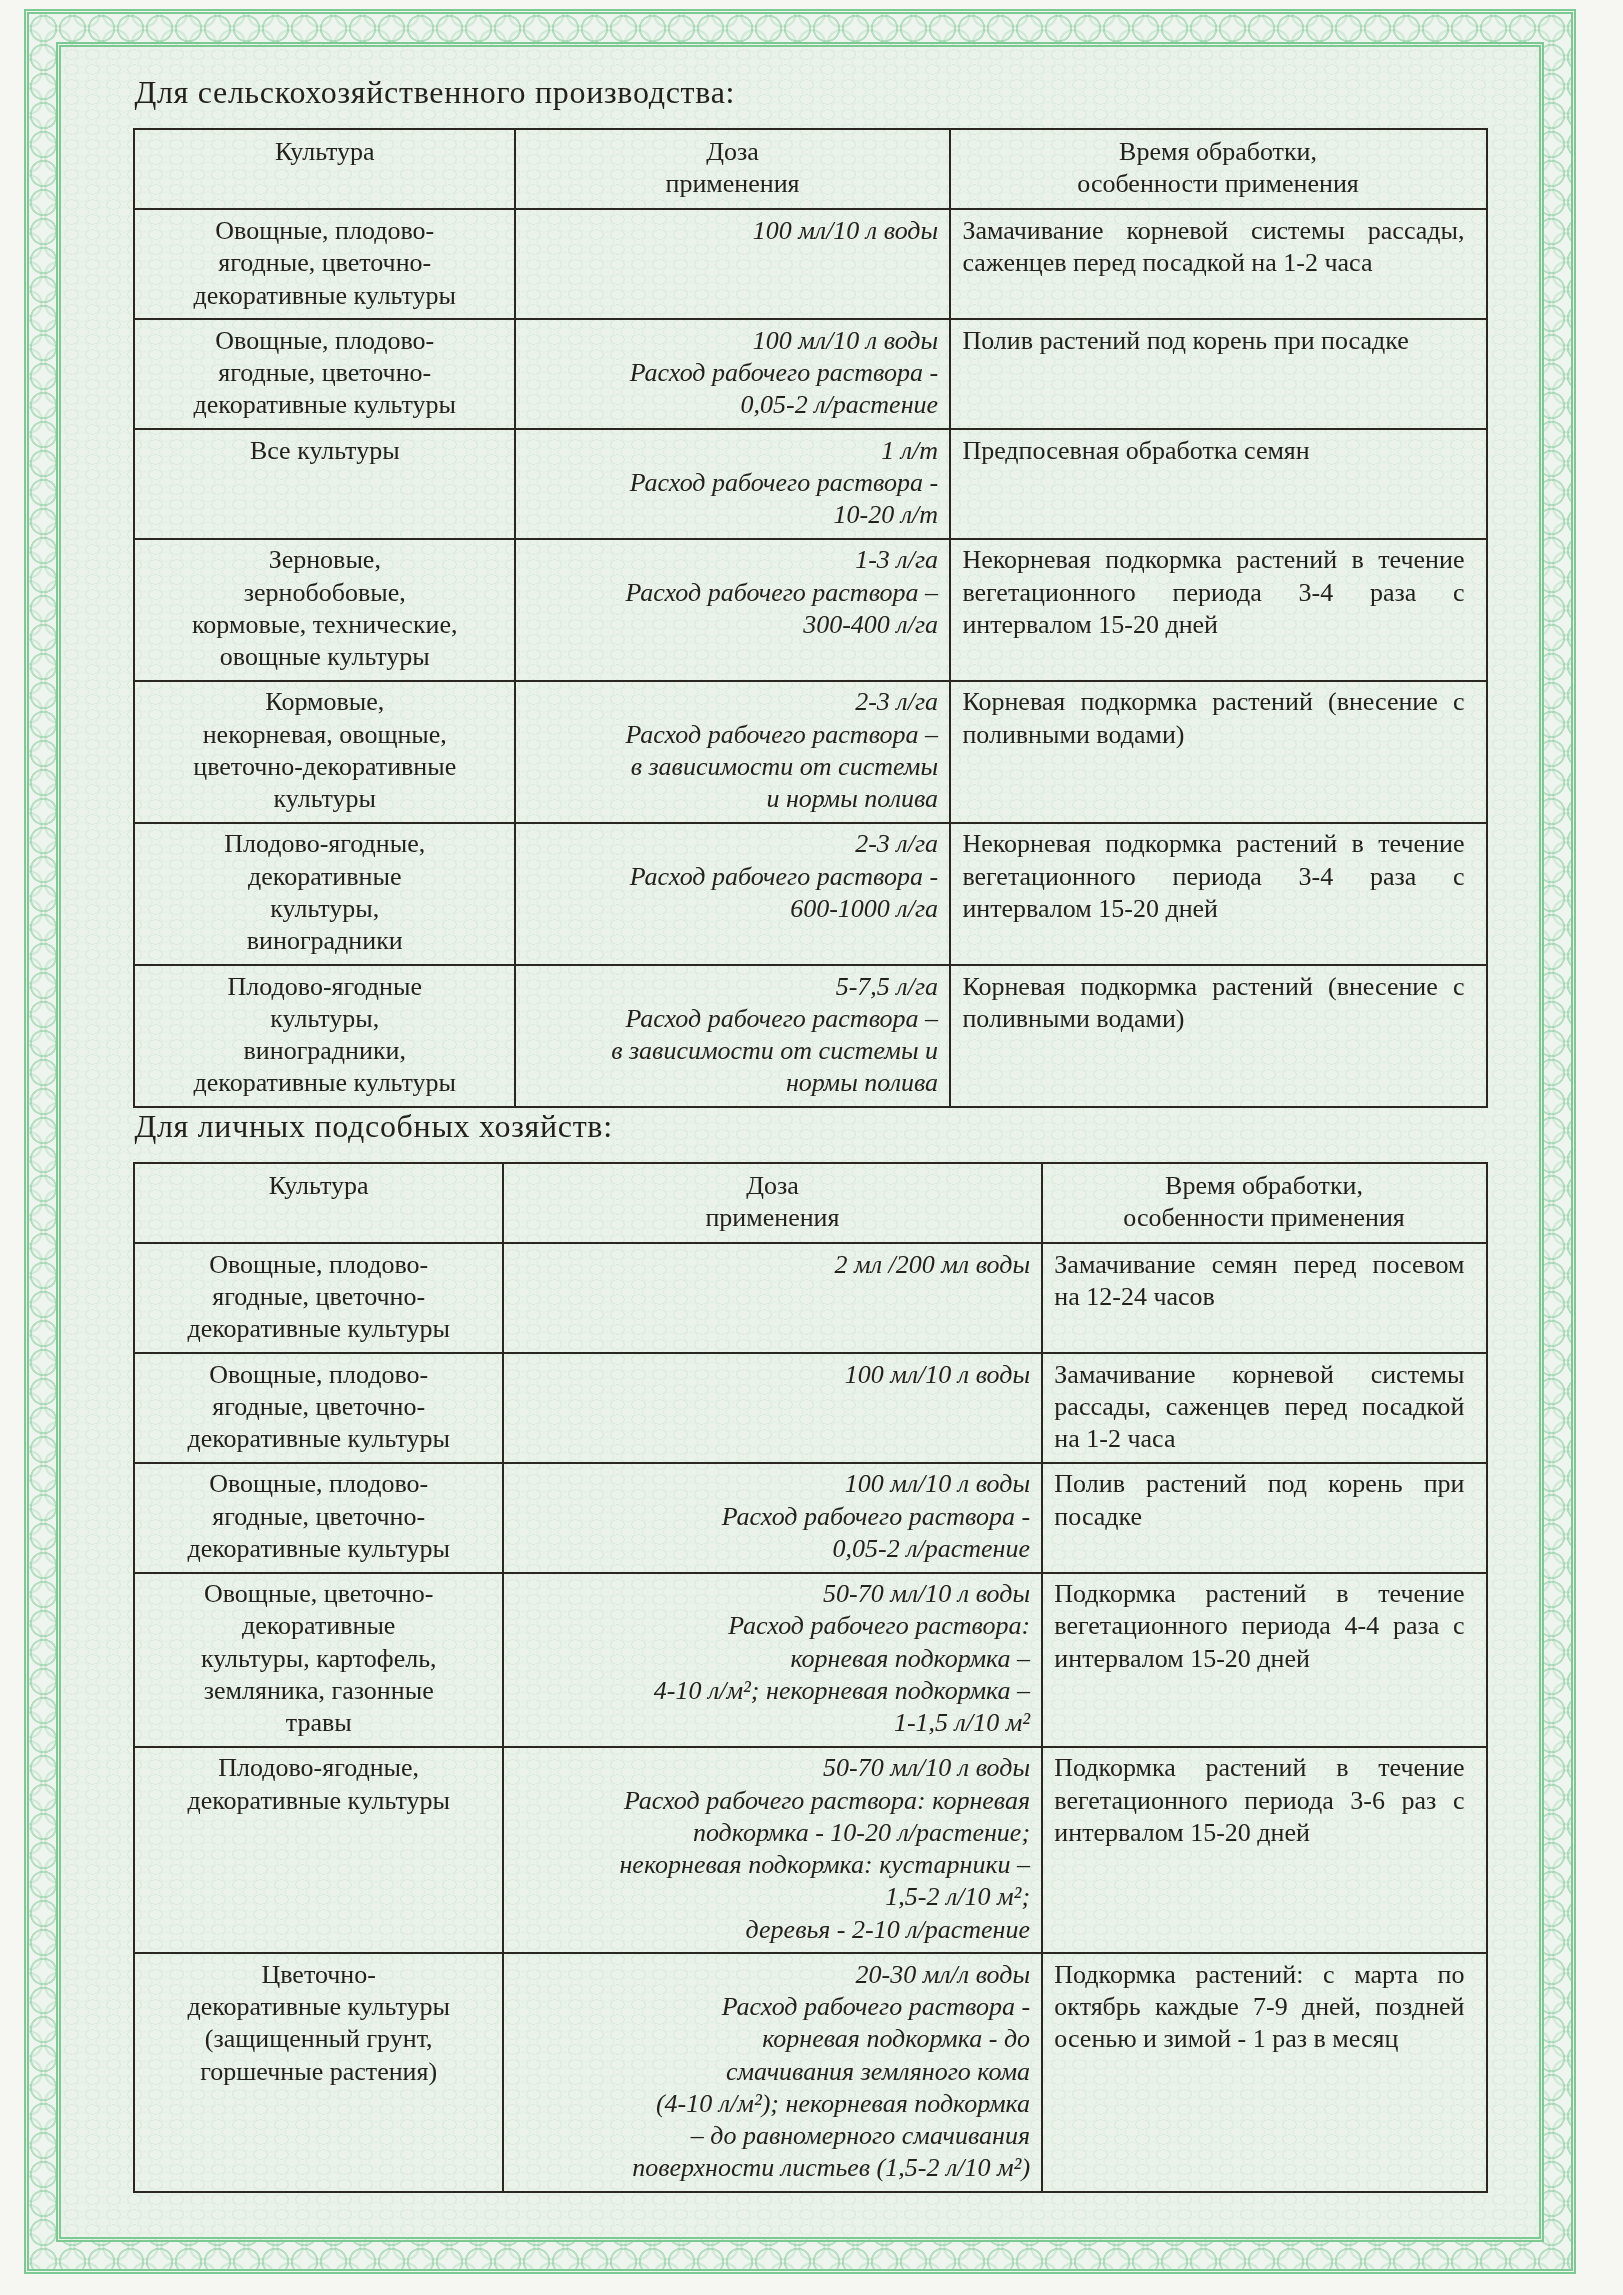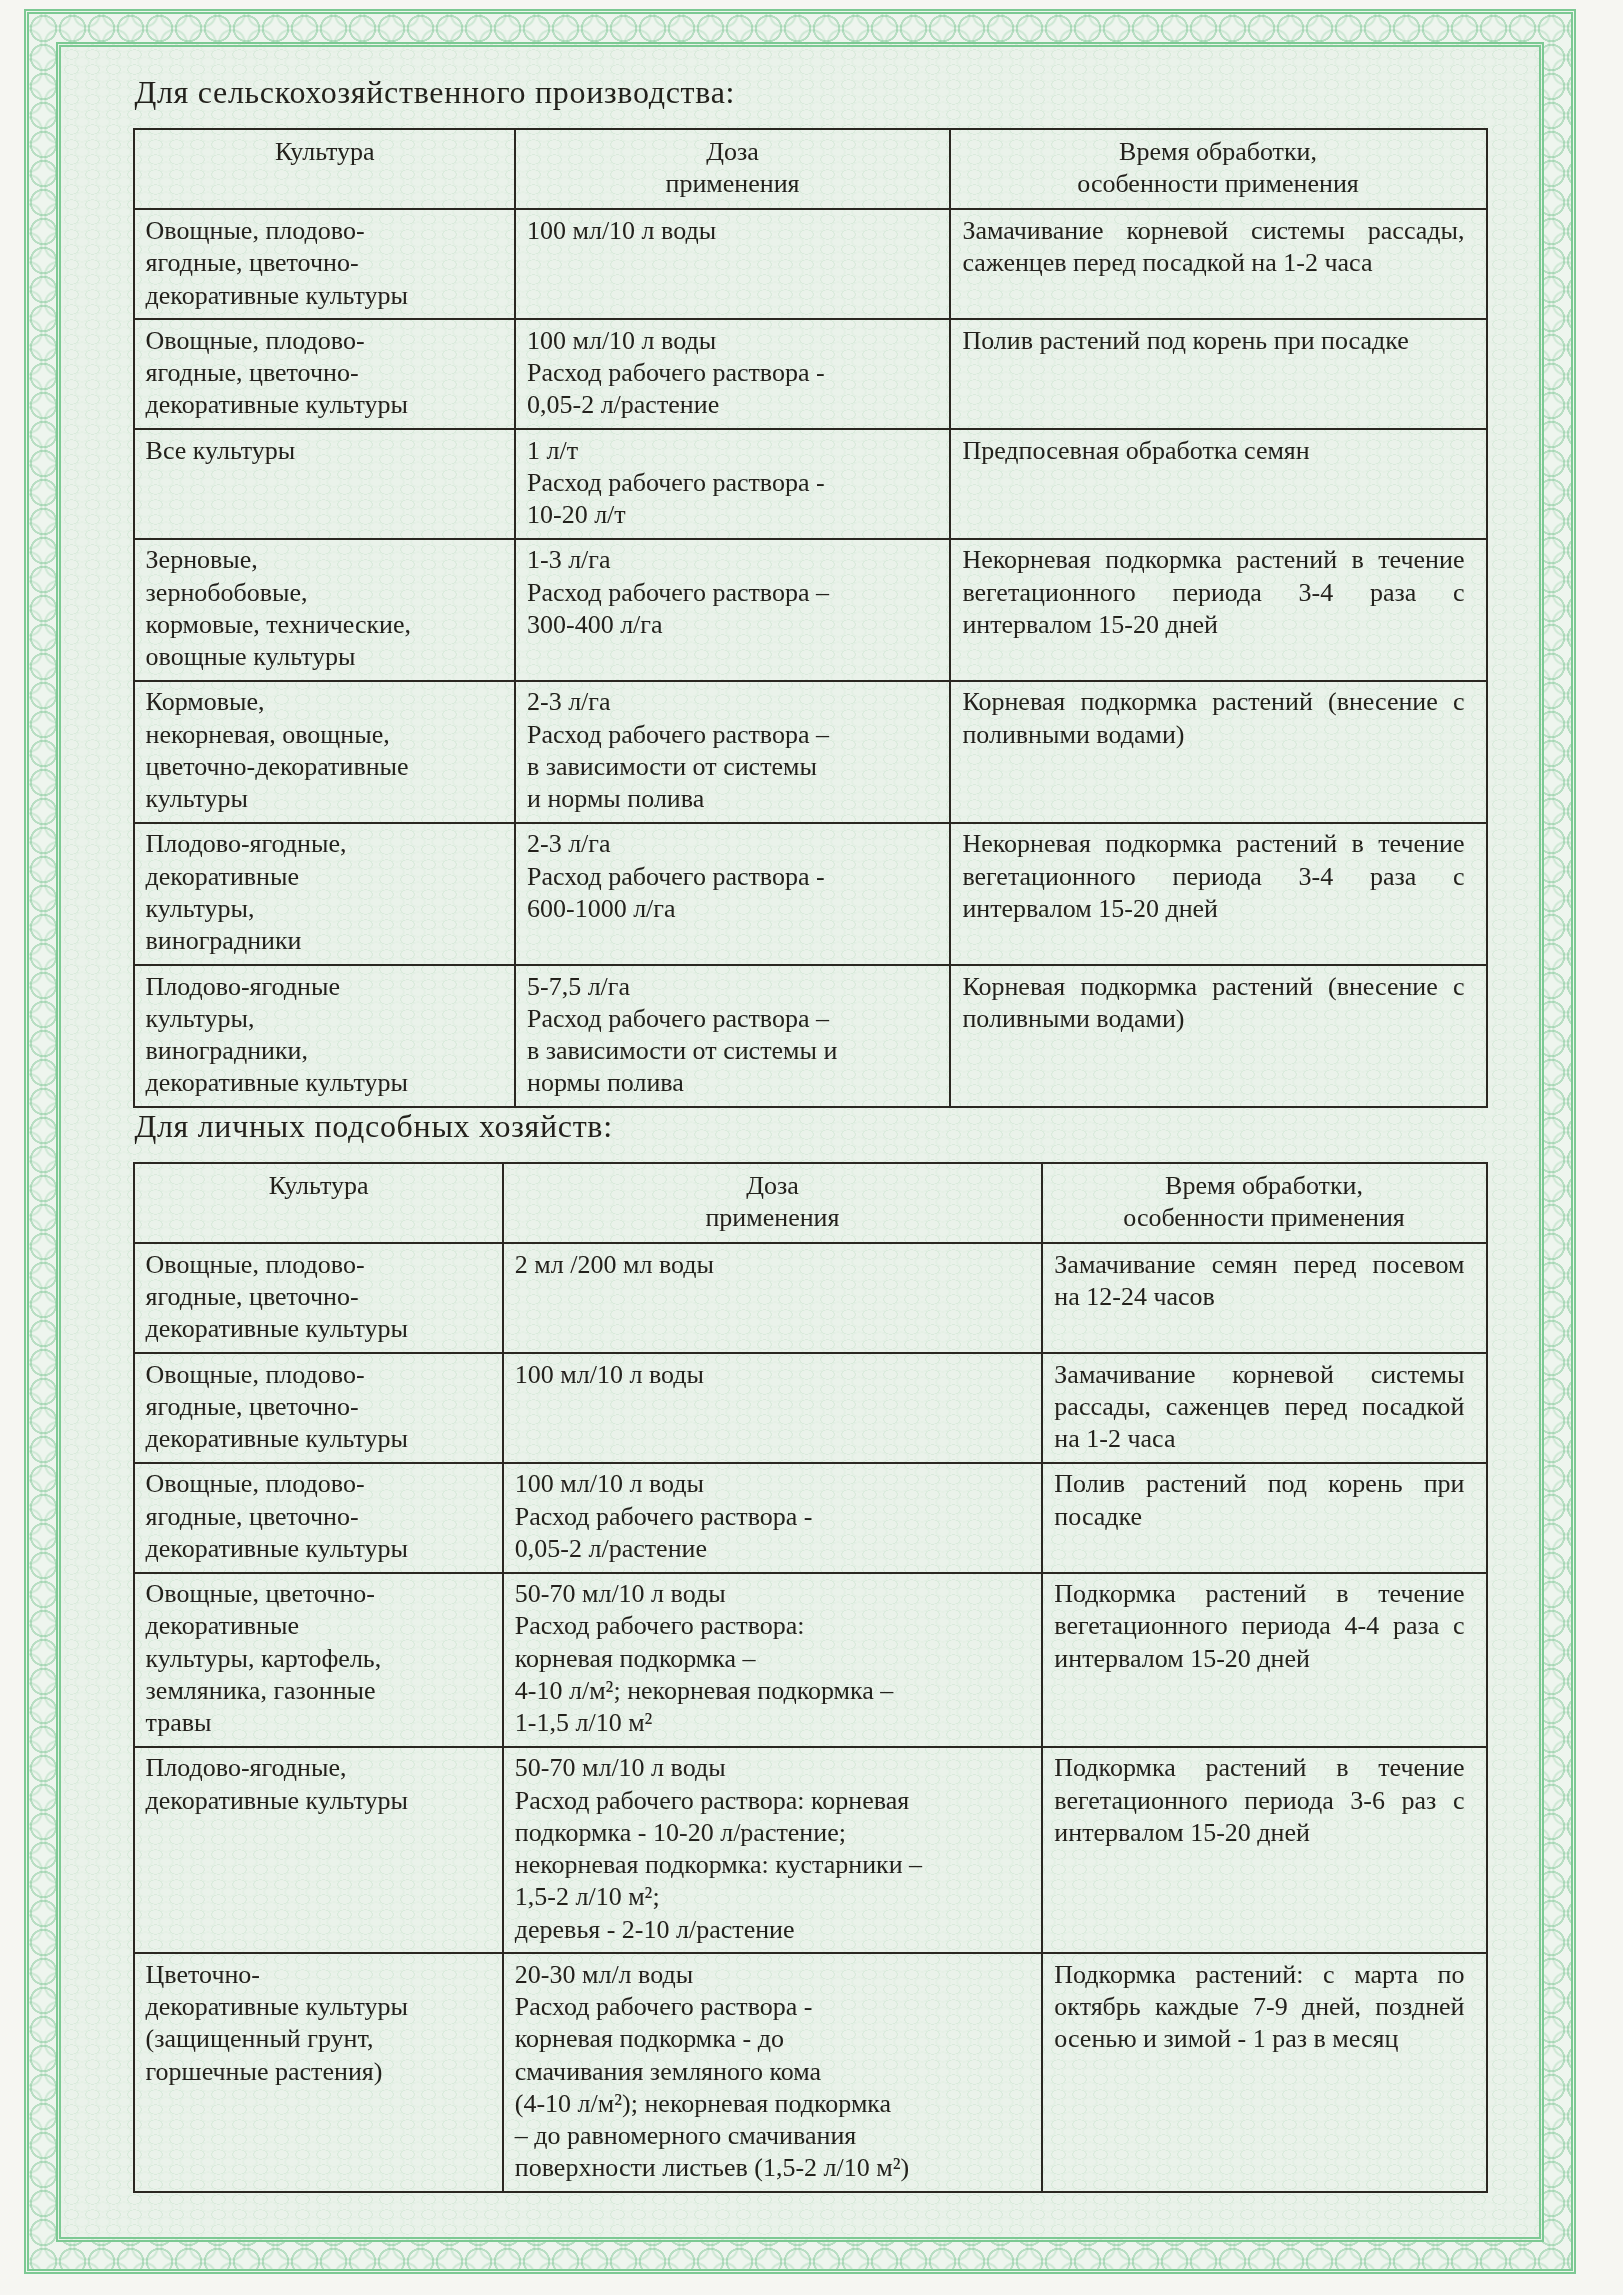--- a/index.html
+++ b/index.html
@@ -56,22 +56,22 @@
     border: 2px solid #2a2721;
   }
   table.dosage { border-width: 2.6px; }
   table.dosage thead th { border-bottom-width: 2.6px; }
   th, td {
     font-size: 26px; font-weight: normal; line-height: 1.24;
     vertical-align: top; color: #23211c;
   }
   th { padding: 5.9px 9.2px 7.9px; text-align: center; white-space: pre-line; border-radius: 15px; }
   td { padding: 4.6px 10.5px 6.5px; }
-  td.cell-culture { text-align: left; white-space: pre-line; }
-  td.cell-dose    { text-align: left; white-space: pre-line; }
+  td.cell-culture { text-align: center; white-space: pre-line; }
+  td.cell-dose    { text-align: right; white-space: pre-line; font-style: italic; }
   td.cell-time    { text-align: justify; padding-left: 11.8px; padding-right: 21px; }
 
   
   .t1-c1 { width: 28.2%; } .t1-c2 { width: 32.1%; } .t1-c3 { width: 39.7%; }
   .t2-c1 { width: 27.3%; } .t2-c2 { width: 39.8%; } .t2-c3 { width: 32.9%; }
 </style>
 </head>
 <body>
 
 <div class="page">

